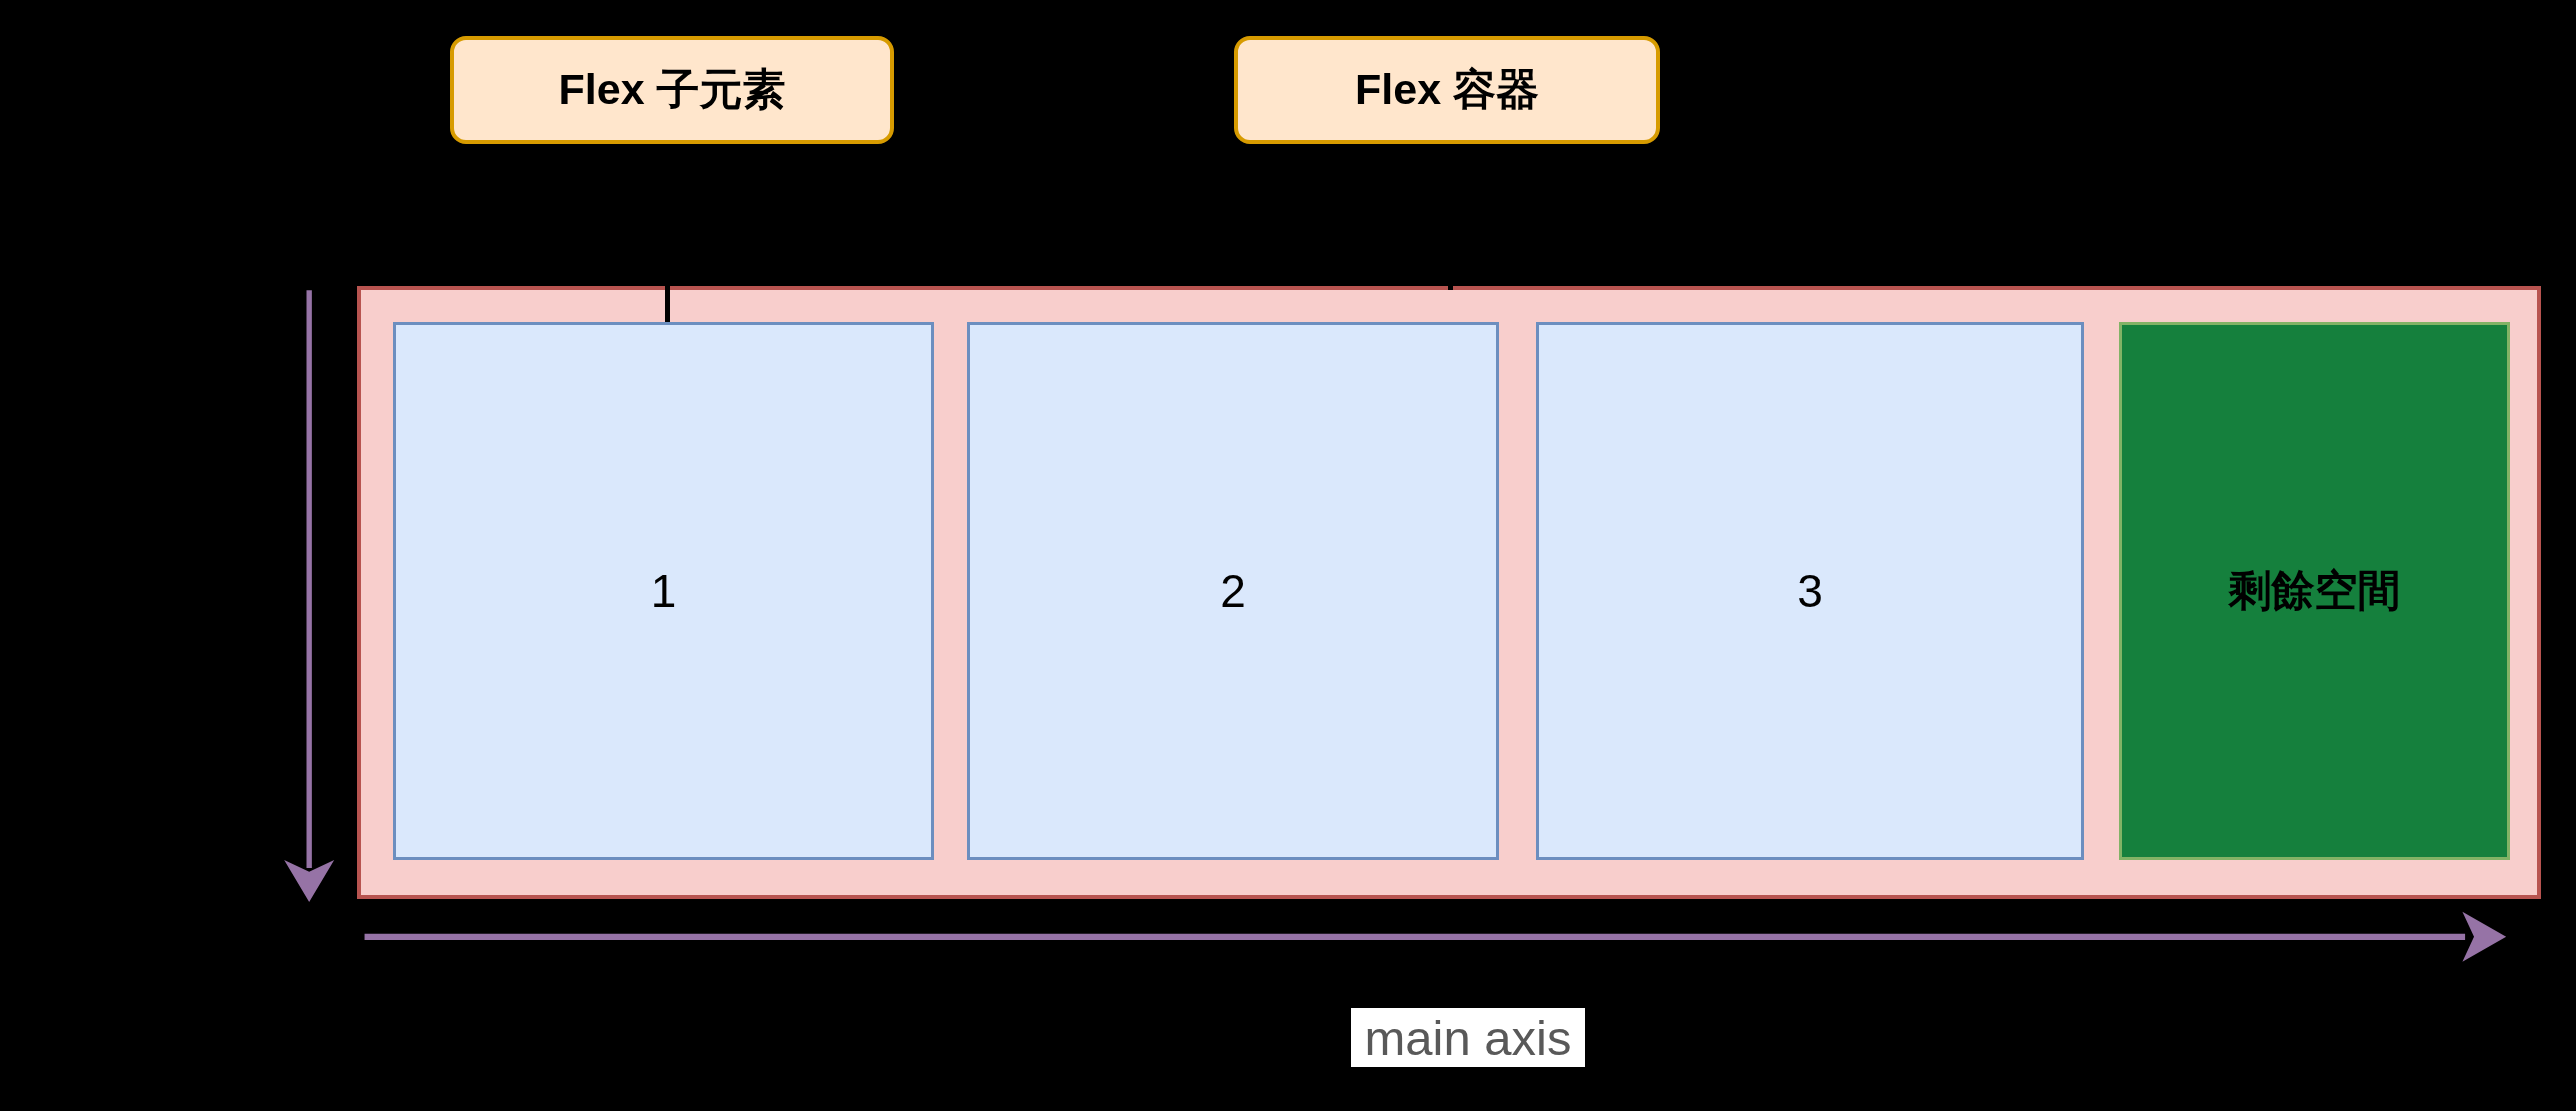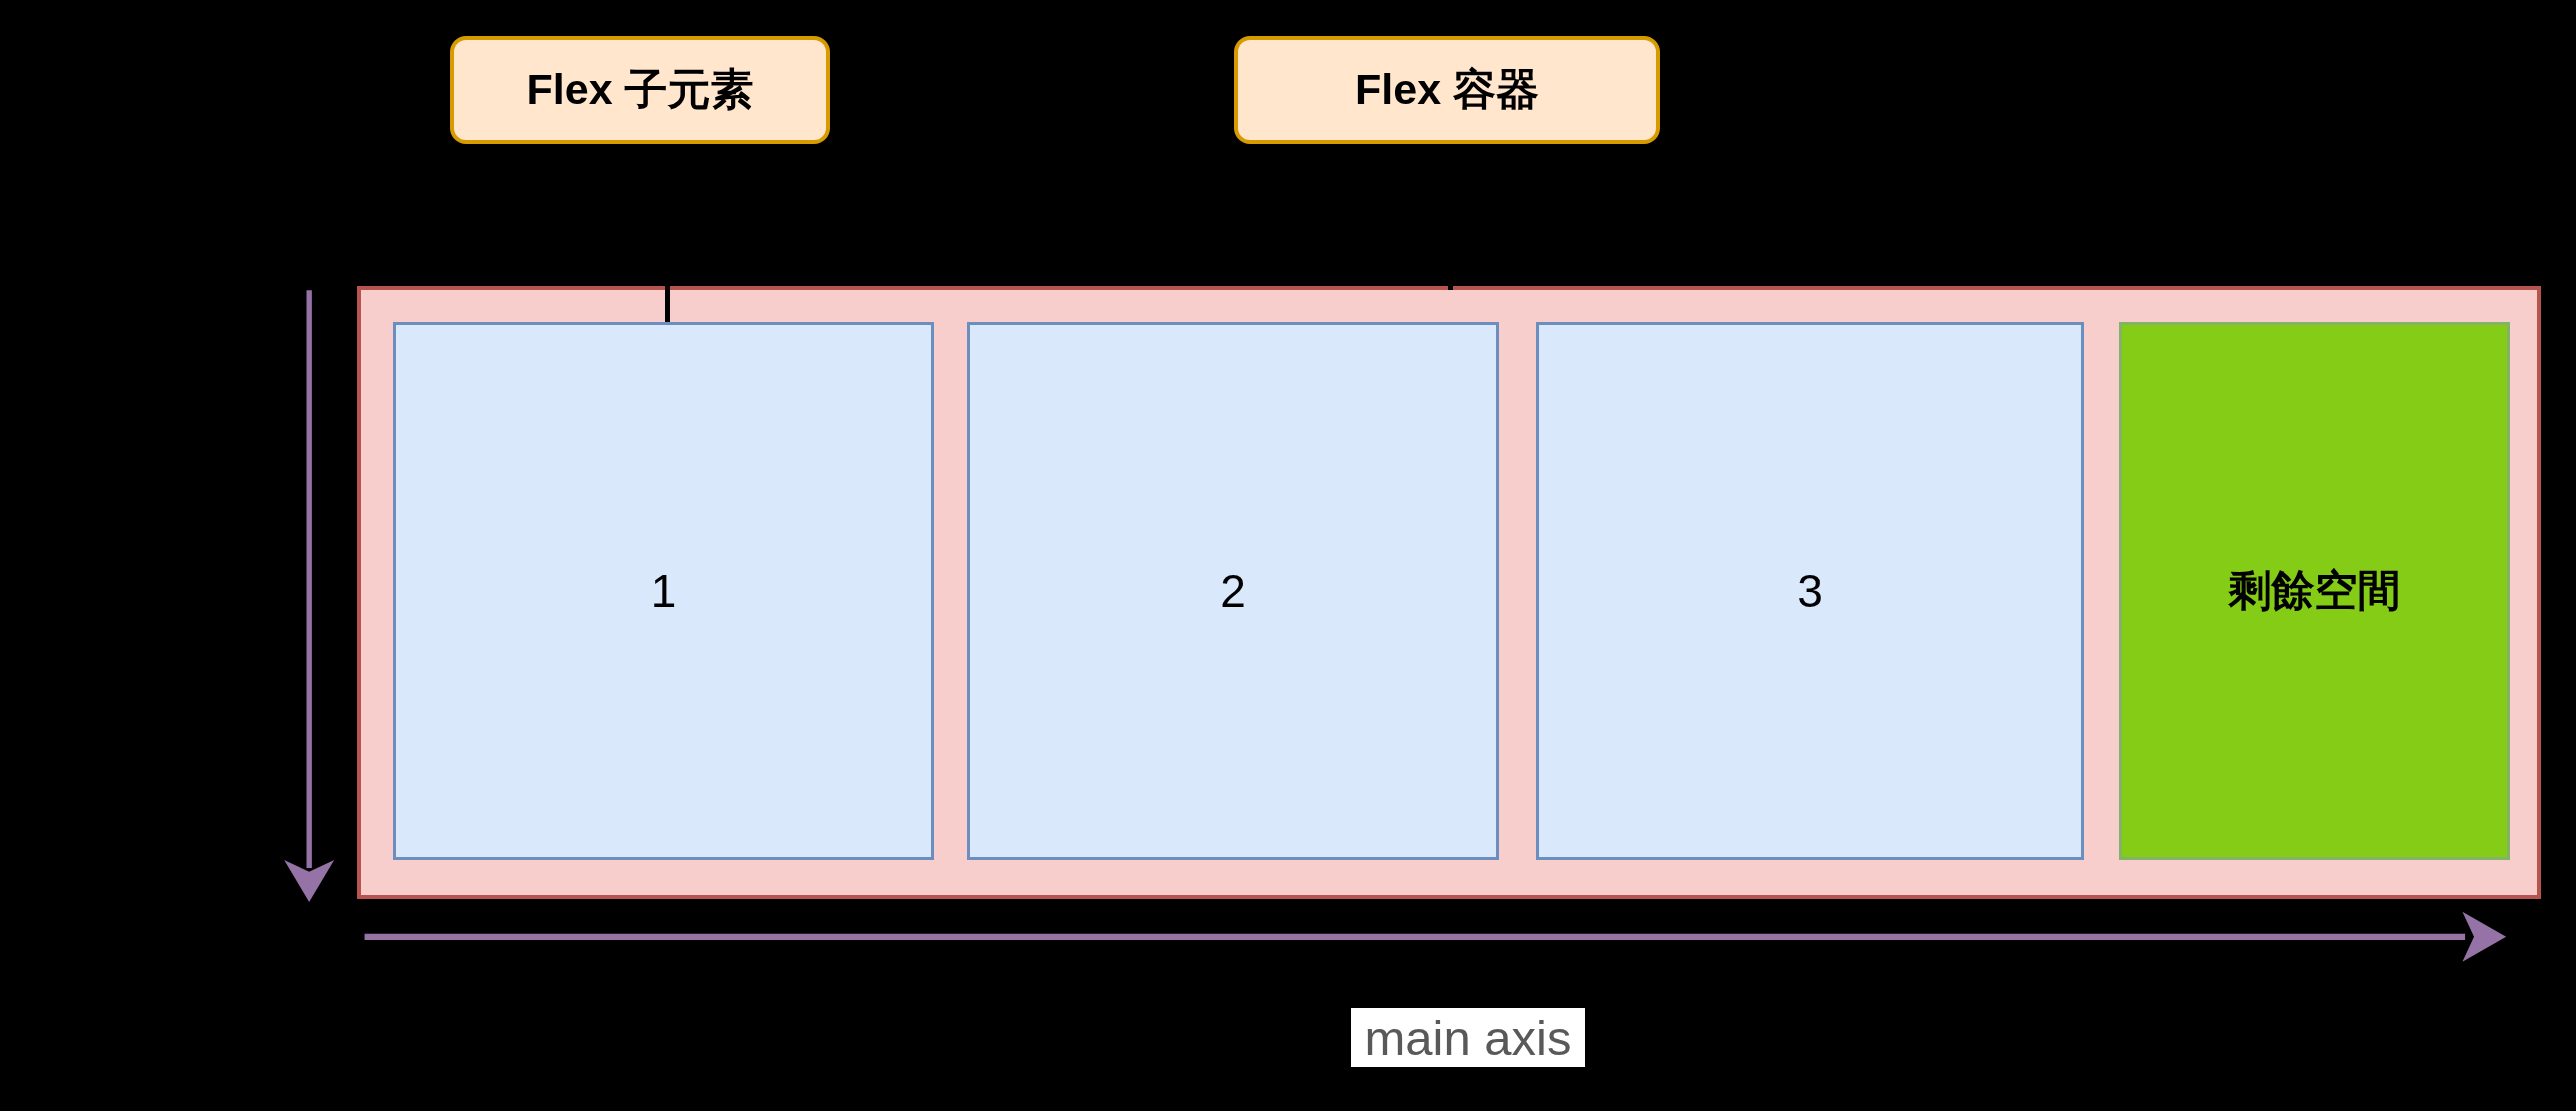--- a/index.html
+++ b/index.html
@@ -26,21 +26,21 @@
     border: 4.5px solid #d79b00;
     border-radius: 16px;
     display: flex;
     align-items: center;
     justify-content: center;
     font-size: 43px;
     font-weight: bold;
     color: #000000;
     z-index: 6;
   }
-  #callout-flex-item { left: 450px; width: 380px; }
+  #callout-flex-item { left: 450px; width: 444px; }
   #callout-flex-container { left: 1234px; width: 426px; text-align: right; }
 
   
   .connector {
     position: absolute;
     background: #000000;
     z-index: 2;
   }
   #connector-flex-item { left: 665px; top: 144px; width: 4.5px; height: 178px; }
   #connector-flex-container { left: 1448px; top: 144px; width: 5.4px; height: 146px; }
@@ -75,21 +75,21 @@
     border: 3.6px solid #6c8ebf;
     font-size: 46px;
     font-weight: 400;
   }
   #flex-item-1 { left: 393px;  width: 541px; }
   #flex-item-2 { left: 967px; width: 532px; }
   #flex-item-3 { left: 1536px; width: 548px; }
   #remaining-space-box {
     left: 2119px;
     width: 391px;
-    background: #84cc16;
+    background: #15803d;
     border: 3.6px solid #82b366;
     font-size: 43px;
     font-weight: bold;
   }
 
   
   #axes-overlay {
     position: absolute;
     left: 0;
     top: 0;

